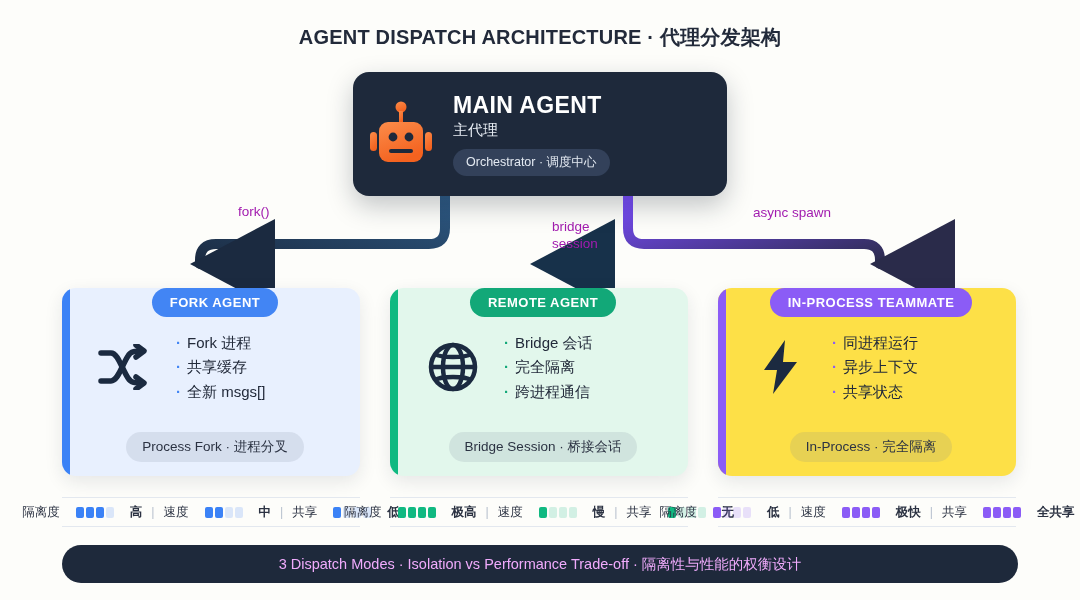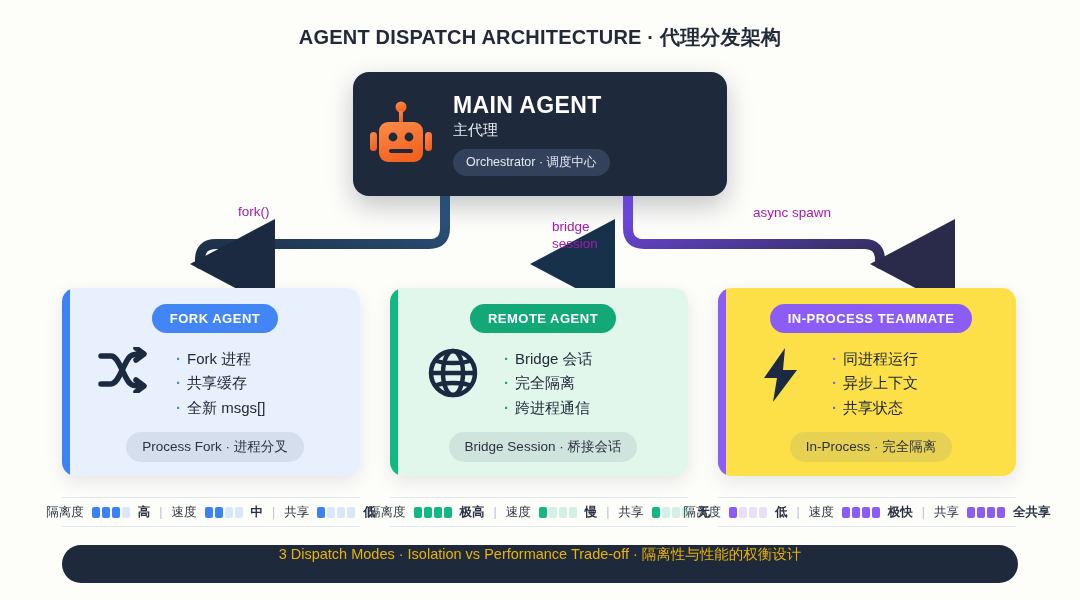--- a/index.html
+++ b/index.html
@@ -52,55 +52,54 @@
     border-radius: 14px; overflow: hidden;
     box-shadow: 0 6px 18px rgba(30,40,60,.10);
   }
   .mode-card .accent {
     position: absolute; left: 0; top: 0; width: 8px; height: 100%;
     border-radius: 14px 0 0 14px;
   }
   .mode-card .inner {
     position: absolute; left: 8px; top: 0; right: 0; bottom: 0;
     display: flex; flex-direction: column; align-items: center;
-    padding-top: 16px;
   }
   .mode-badge {
     color: #fff; font-size: 13px; font-weight: bold; letter-spacing: .5px;
     padding: 7px 18px; border-radius: 999px;
   }
-  .mode-body { display: flex; align-items: flex-start; gap: 18px; margin-top: 14px; width: 100%; padding-left: 22px;}
+  .mode-body { display: flex; align-items: center; gap: 18px; margin-top: 14px; width: 100%; padding-left: 22px;}
   .mode-icon { width: 66px; display: flex; justify-content: center; align-items: center; }
   .feat-list { list-style: none; }
   .feat-list li { font-size: 15px; color: #222a3a; line-height: 1.62; }
   .feat-list li .dot { margin-right: 6px; font-weight: bold; }
   .mode-foot {
     margin-top: auto; margin-bottom: 14px;
     background: rgba(120,130,150,.16); color: #2b3242;
     font-size: 13.5px; padding: 6px 16px; border-radius: 999px;
   }
 
   
   .metric-row {
     position: absolute; top: 497px; width: 298px; height: 30px;
     border-top: 1px solid #e3e8ef; border-bottom: 1px solid #e3e8ef;
     display: flex; align-items: center; justify-content: center;
     gap: 6px; font-size: 12.5px; color: #2b3242; white-space: nowrap;
   }
-  .metric-grp { display: flex; align-items: center; gap: 8px; }
+  .metric-grp { display: flex; align-items: center; gap: 16px; }
   .pips { display: flex; gap: 2px; }
   .pip { width: 8px; height: 11px; border-radius: 2px; }
   .sep { color: #b9c2cf; margin: 0 3px; }
 
   
   #footer-bar {
     position: absolute; left: 62px; top: 545px; width: 956px; height: 38px;
     background: #1e293b; border-radius: 19px;
-    display: flex; justify-content: center;
-    color: #eab308; font-size: 14.5px;
+    display: flex; align-items: center; justify-content: center;
+    color: #f0abfc; font-size: 14.5px;
   }
 </style>
 </head>
 <body>
 
 <div id="stage">
 
   <div id="page-title">AGENT DISPATCH ARCHITECTURE · 代理分发架构</div>
 
   <svg width="1080" height="600" style="position:absolute;left:0;top:0;">

